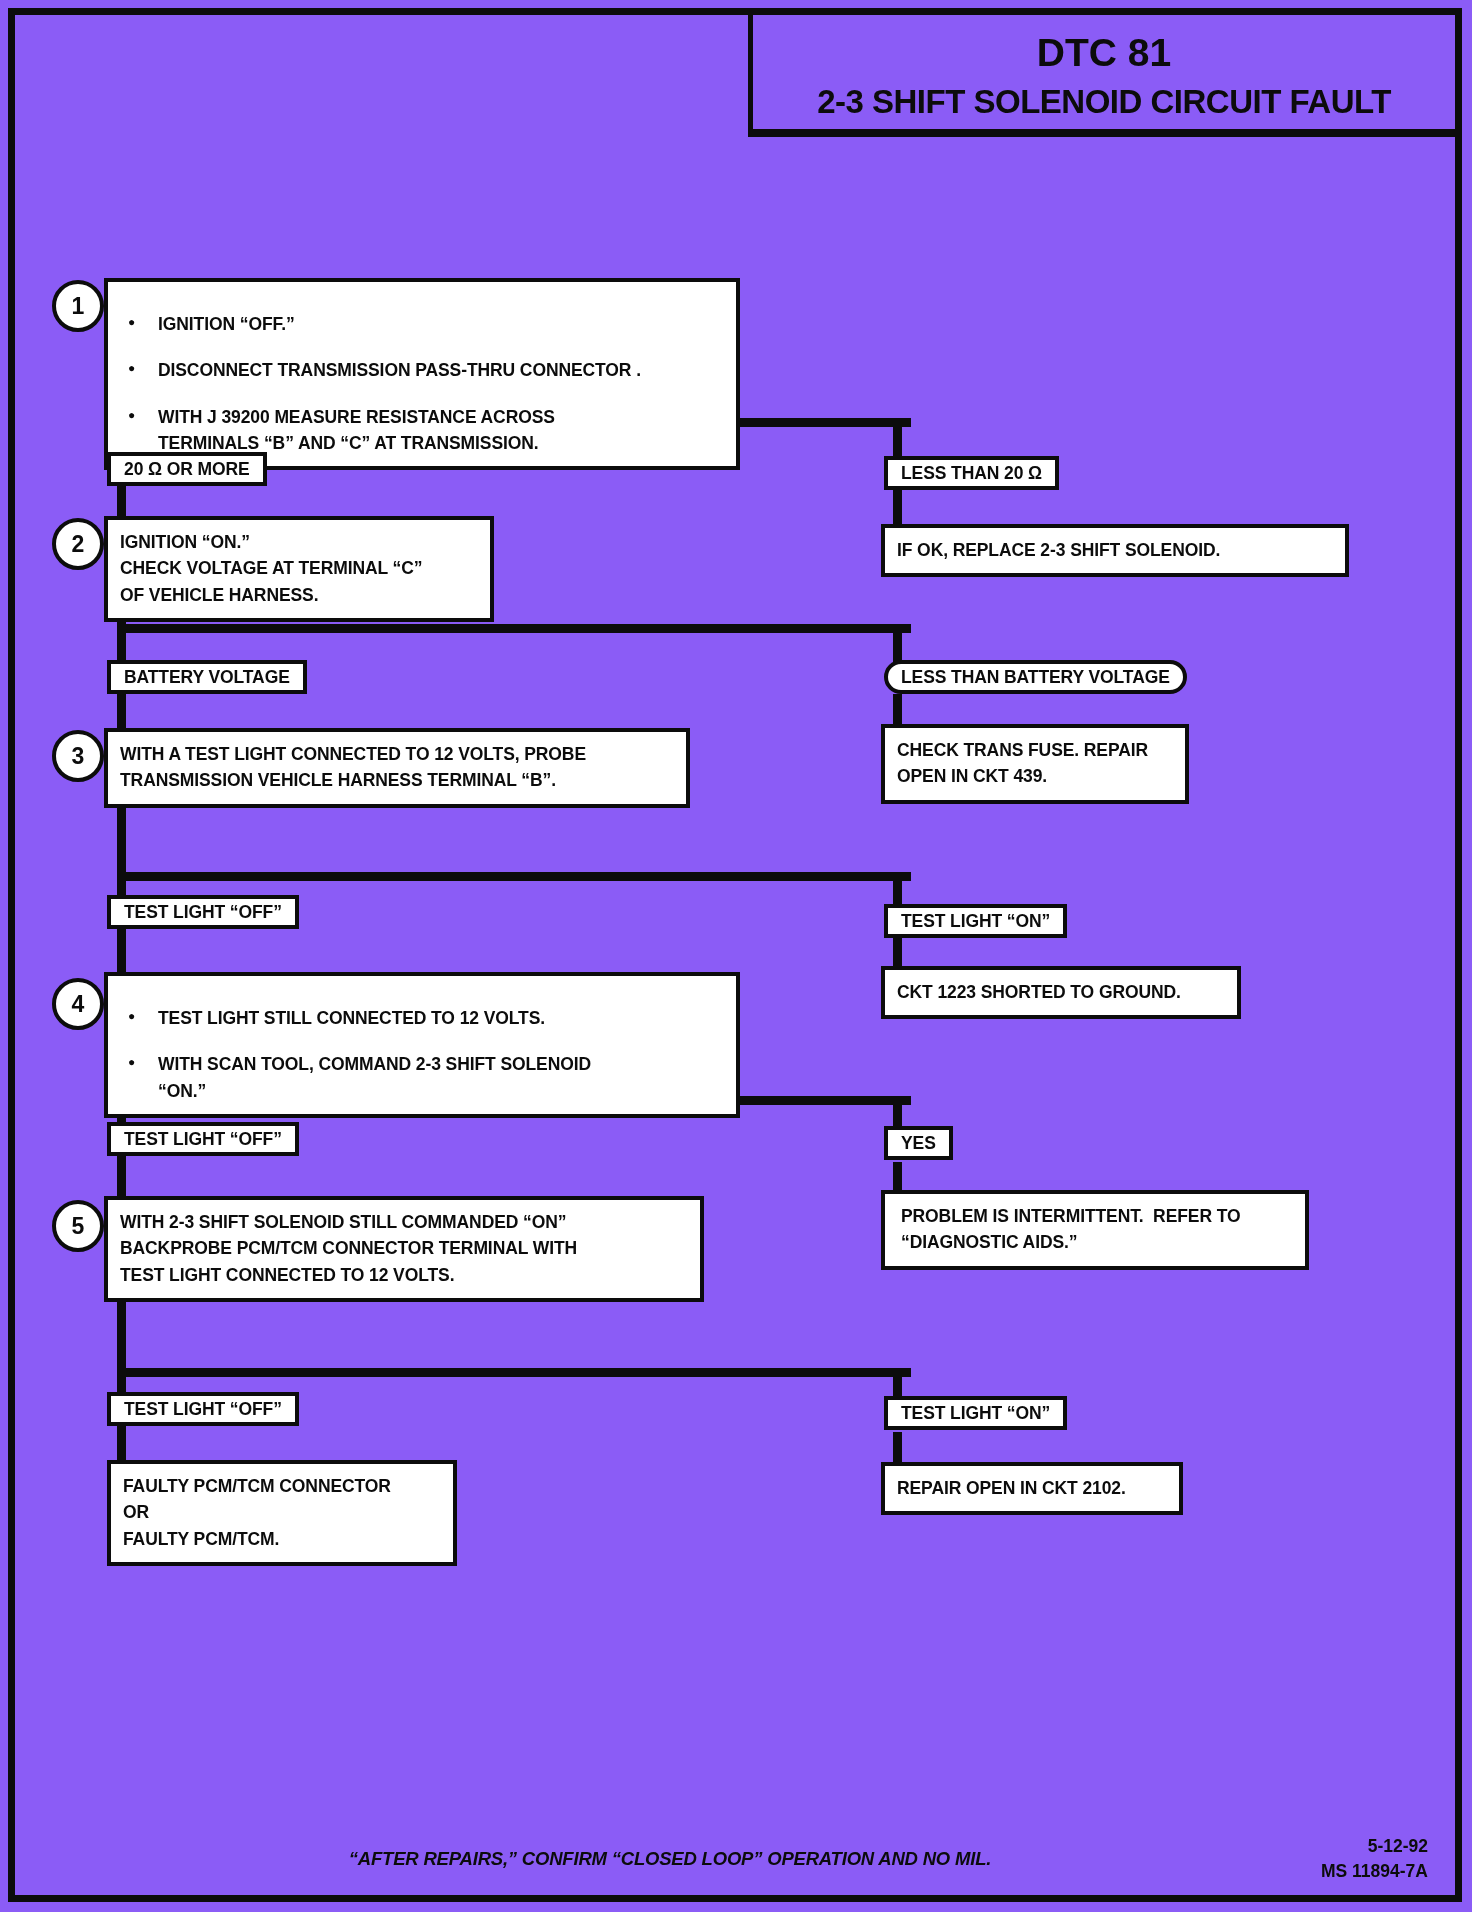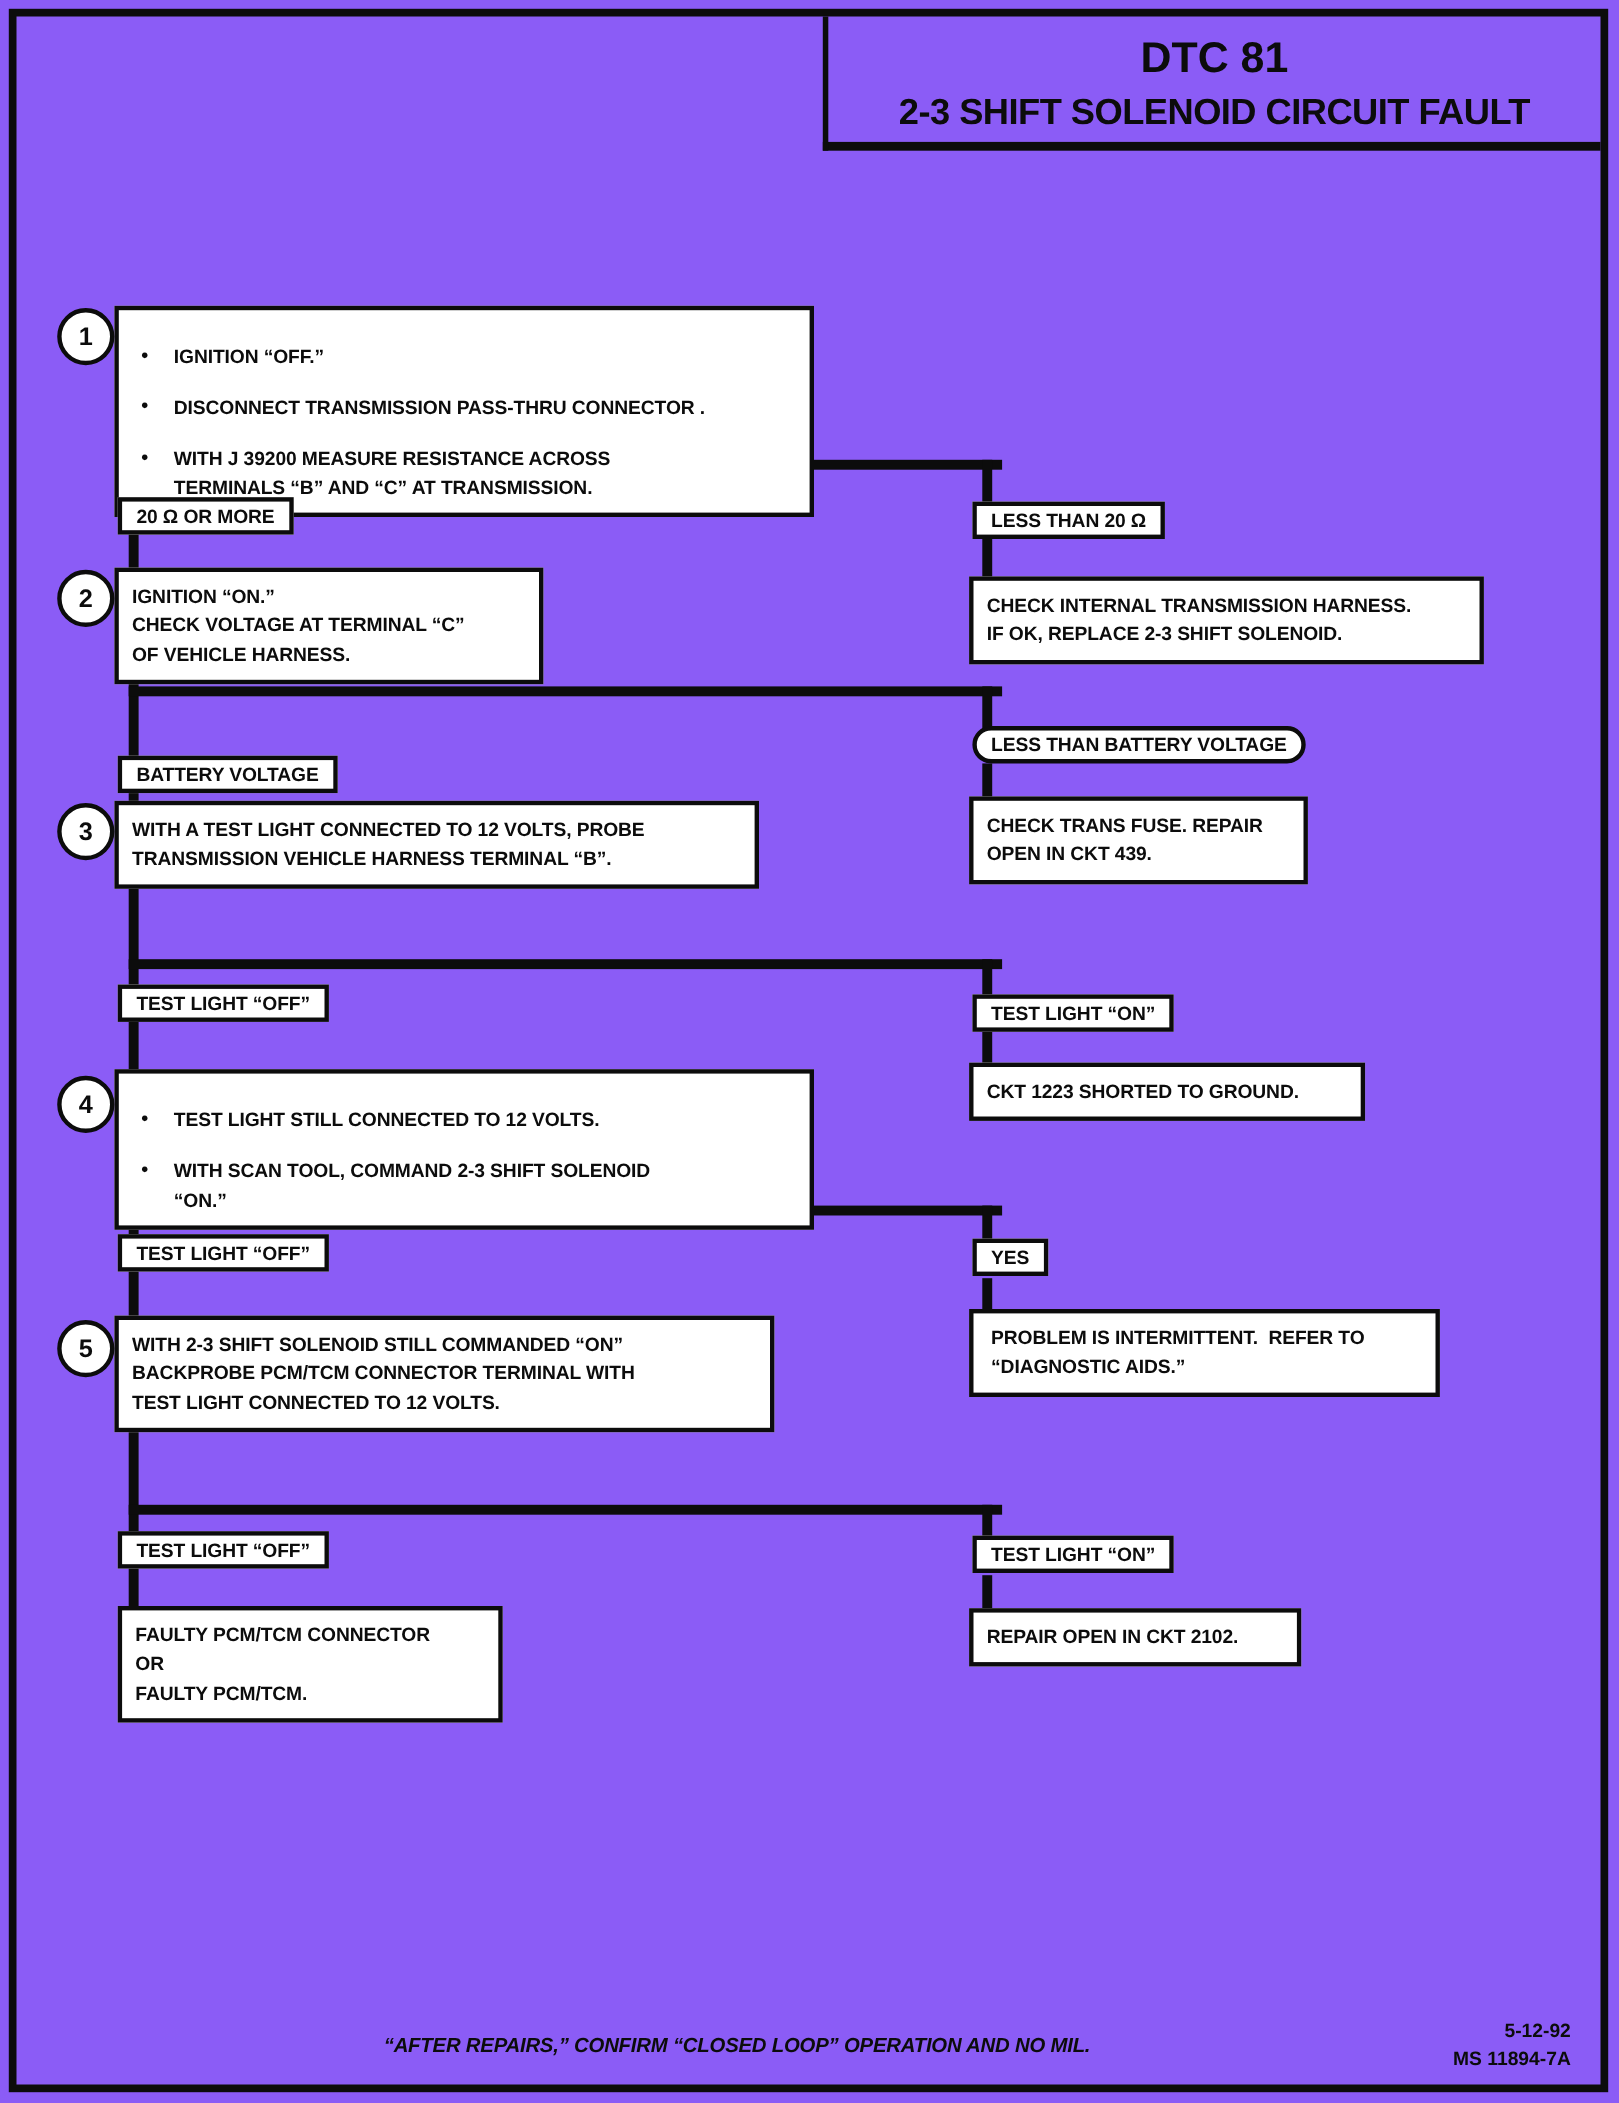--- a/index.html
+++ b/index.html
@@ -123,34 +123,33 @@
     <div class="ln cont">TERMINALS “B” AND “C” AT TRANSMISSION.</div>
   </div>
 
   <div class="lbl" style="left:107px;top:452px;">
     <span class="omega-wrap">20 Ω OR MORE</span>
   </div>
   <div class="lbl" style="left:884px;top:456px;">
     <span>LESS THAN 20 Ω</span>
   </div>
   <div class="box" style="left:881px;top:524px;width:468px;">
-    <div class="ln">CHECK INTERNAL TRANSMISSION HARNESS.</div>
     <div class="ln">IF OK, REPLACE 2-3 SHIFT SOLENOID.</div>
   </div>
 
   <div class="circ" style="left:52px;top:518px;">
     <span>2</span>
   </div>
   <div class="box" style="left:104px;top:516px;width:390px;">
     <div class="ln">IGNITION “ON.”</div>
     <div class="ln">CHECK VOLTAGE AT TERMINAL “C”</div>
     <div class="ln">OF VEHICLE HARNESS.</div>
   </div>
 
-  <div class="lbl" style="left:107px;top:660px;margin-top:27px;">
+  <div class="lbl" style="left:107px;top:660px;">
     <span>BATTERY VOLTAGE</span>
   </div>
   <div class="lbl" style="left:884px;top:660px;border-radius:24px;">
     <span>LESS THAN BATTERY VOLTAGE</span>
   </div>
   <div class="box" style="left:881px;top:724px;width:308px;">
     <div class="ln">CHECK TRANS FUSE. REPAIR</div>
     <div class="ln">OPEN IN CKT 439.</div>
   </div>
 

